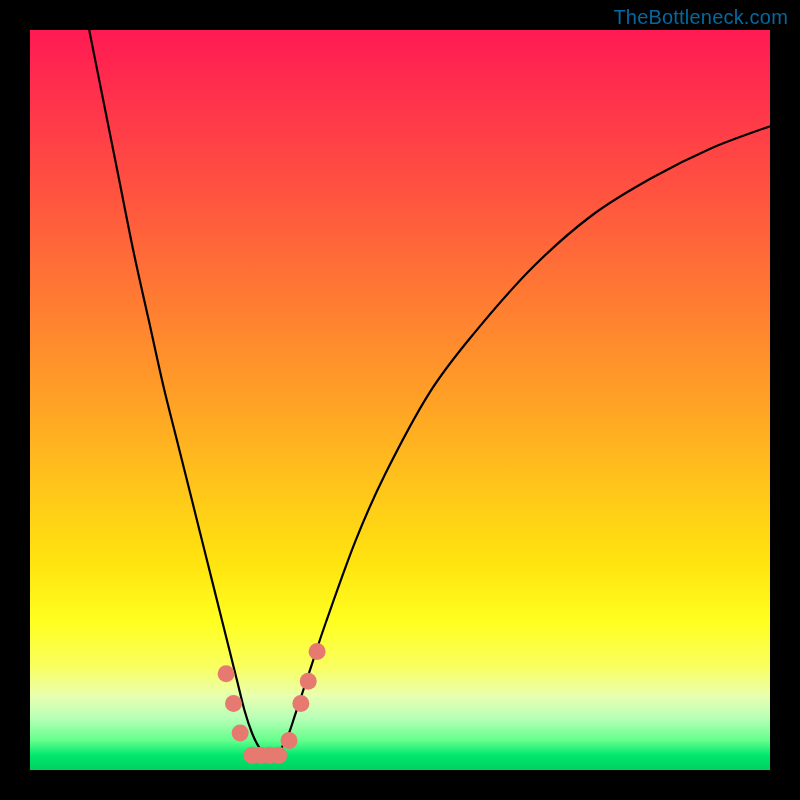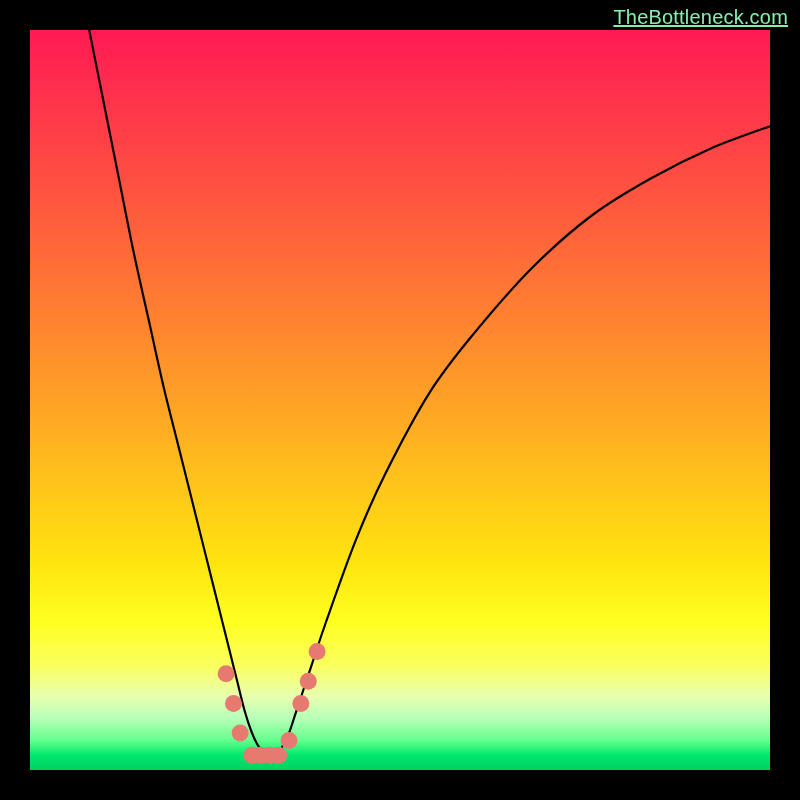--- a/index.html
+++ b/index.html
@@ -41,25 +41,24 @@
       #b8ffb8 93%,
       #64ff8c 96%,
       #00e86e 98%,
       #00d060 100%
     );
   }
   .watermark {
     position: absolute;
     top: 6px;
     right: 12px;
-    color: #86efac;
+    color: #0369a1;
     font-size: 20px;
     font-weight: 400;
     letter-spacing: 0.2px;
-    text-decoration: underline;
   }
   svg.curve {
     position: absolute;
     left: 0;
     top: 0;
     width: 740px;
     height: 740px;
     overflow: visible;
   }
 </style>

